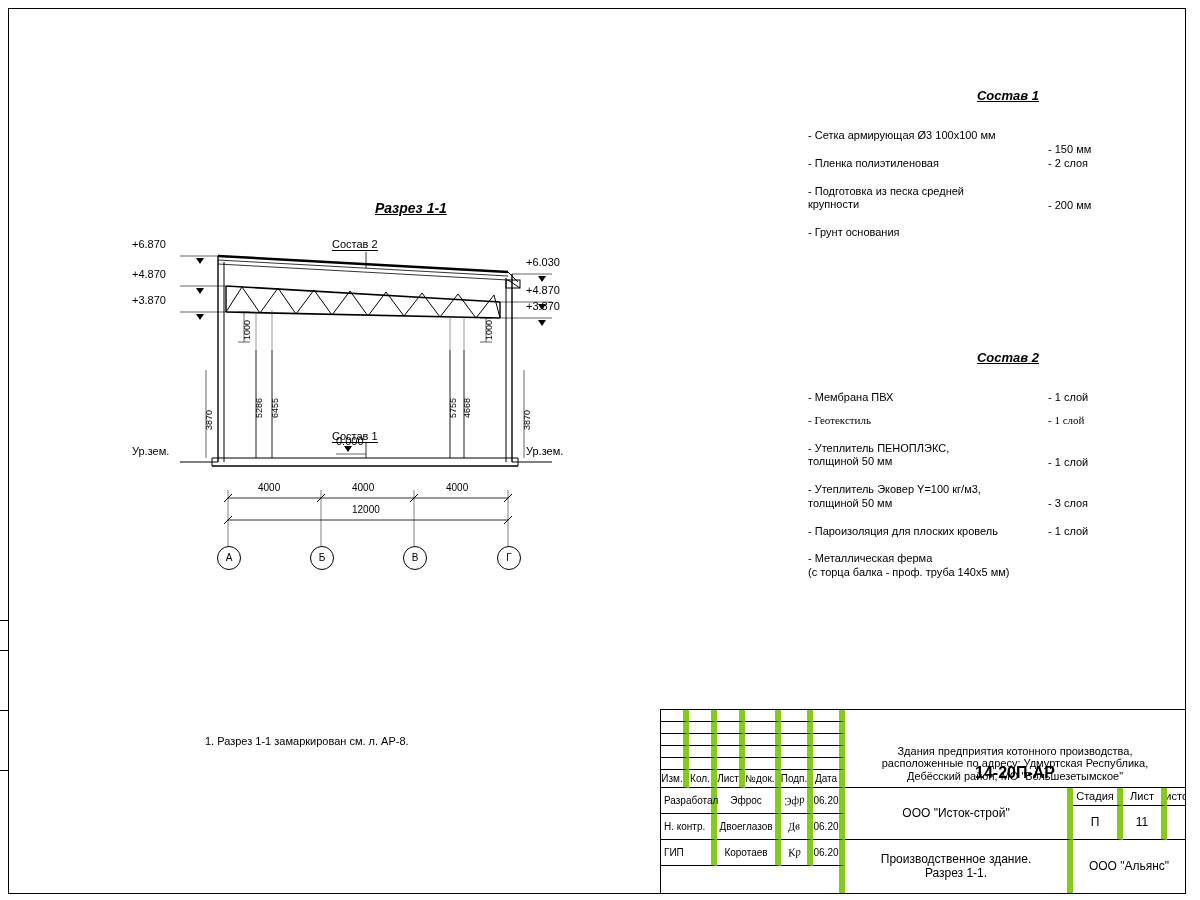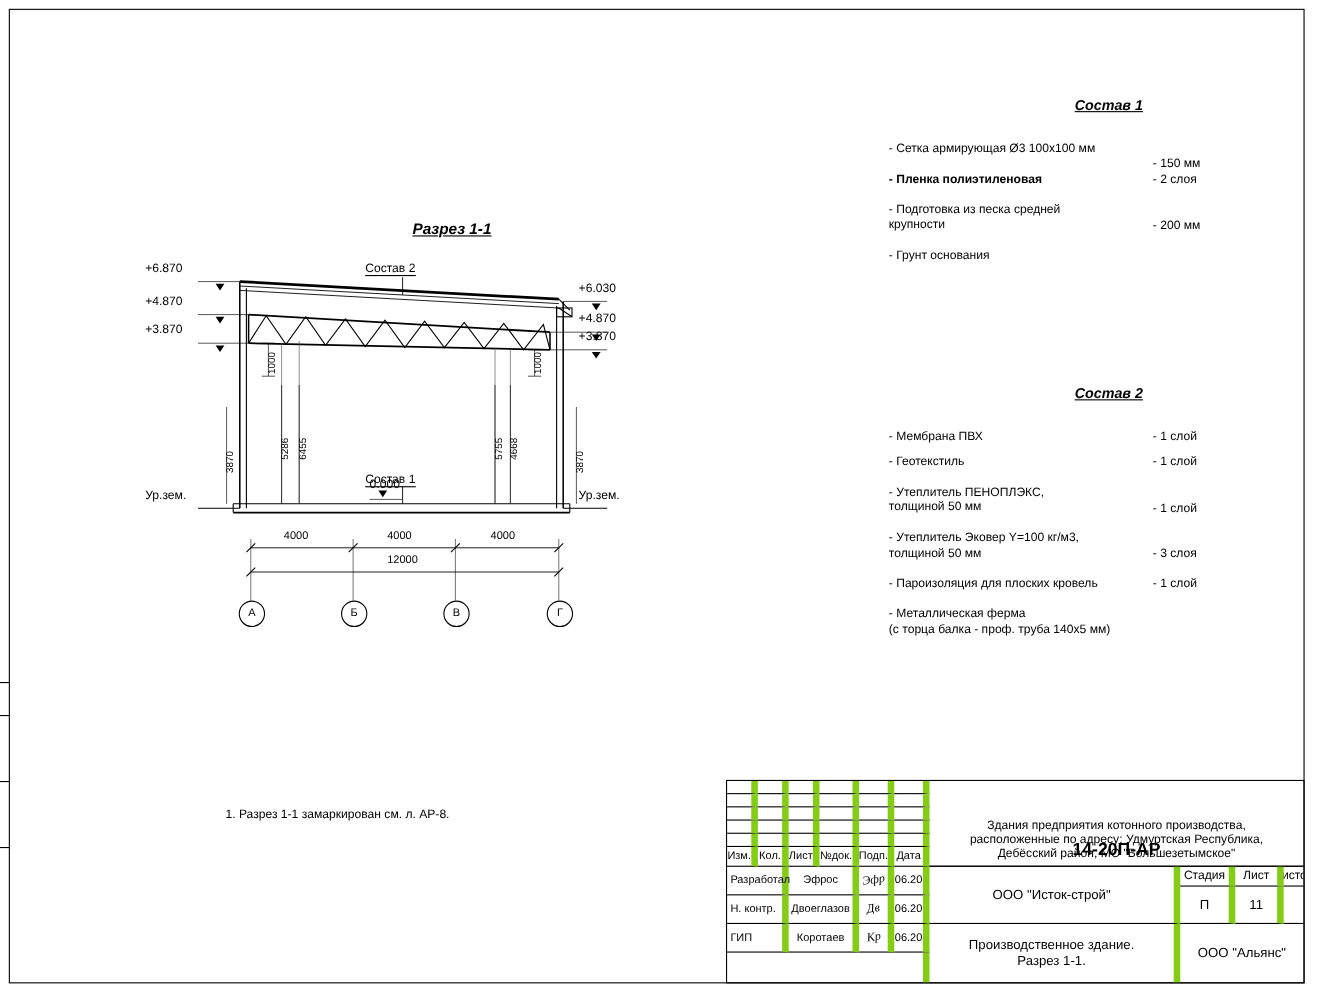--- a/index.html
+++ b/index.html
@@ -187,21 +187,21 @@
     <div class="hdr" style="text-align:center;width:260px;margin-left:70px;">Состав 1</div>
     <div style="margin-top:26px;">
       <div class="row">
         <span class="val" style="top:14px;">- 150 мм</span>
       </div>
       <div class="row" style="margin-top:14px;">
         <span style="white-space:pre-line;">- Сетка армирующая Ø3 100х100 мм</span>
         <span class="val"></span>
       </div>
       <div class="row" style="margin-top:14px;">
-        <span style="white-space:pre-line;font-weight:bold;">- Пленка полиэтиленовая</span>
+        <span style="white-space:pre-line;">- Пленка полиэтиленовая</span>
         <span class="val">-  2 слоя</span>
       </div>
       <div class="row" style="margin-top:14px;">
         <span style="white-space:pre-line;">- Подготовка из песка средней
    крупности</span>
         <span class="val" style="top:14px;">- 200 мм</span>
       </div>
       <div class="row" style="margin-top:14px;">
         <span style="white-space:pre-line;">- Грунт основания</span>
         <span class="val"></span>
@@ -209,21 +209,21 @@
     </div>
   </div>
 
   <div class="spec" style="left:808px;top:350px;width:360px;">
     <div class="hdr" style="text-align:center;width:260px;margin-left:70px;">Состав 2</div>
     <div style="margin-top:26px;">
       <div class="row">
         <span style="white-space:pre-line;">- Мембрана ПВХ</span>
         <span class="val">- 1 слой</span>
       </div>
-      <div class="row" style="">
+      <div class="row" style="font-family:Liberation Serif, serif;">
         <span style="white-space:pre-line;">- Геотекстиль</span>
         <span class="val">- 1 слой</span>
       </div>
       <div class="row" style="margin-top:14px;">
         <span style="white-space:pre-line;">- Утеплитель ПЕНОПЛЭКС,
    толщиной 50 мм</span>
         <span class="val" style="top:14px;">- 1 слой</span>
       </div>
       <div class="row" style="margin-top:14px;">
         <span style="white-space:pre-line;">- Утеплитель Эковер Y=100 кг/м3,

